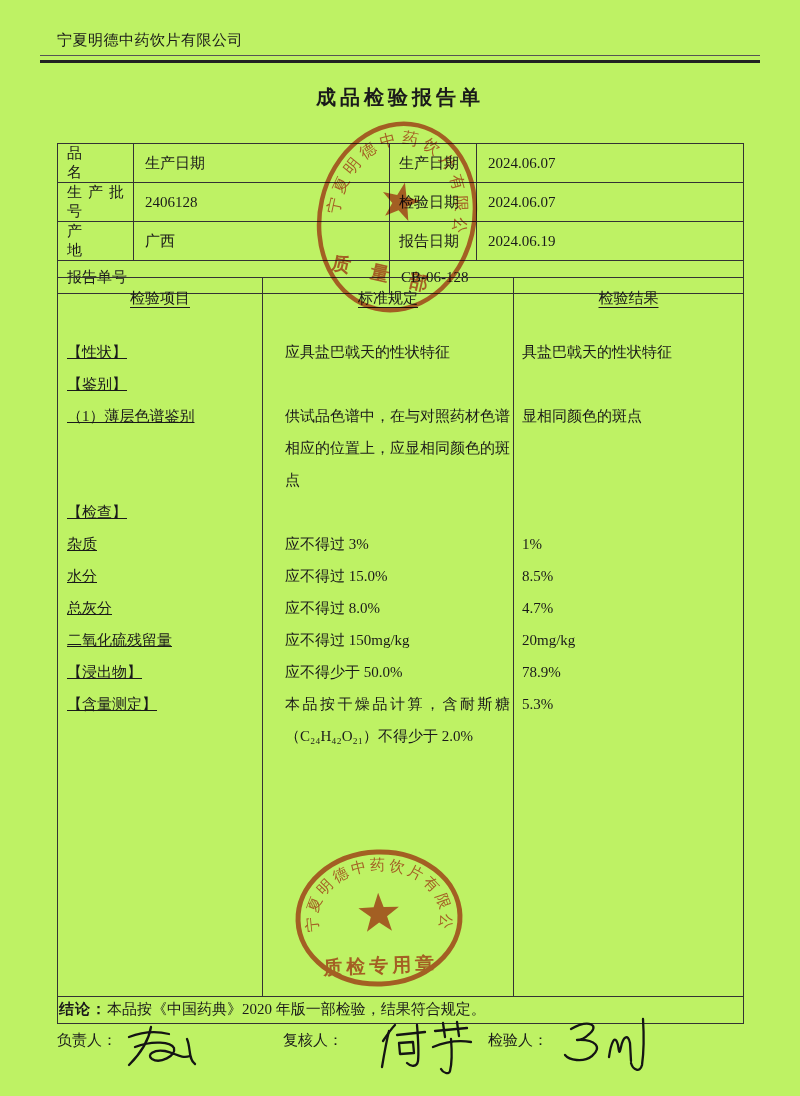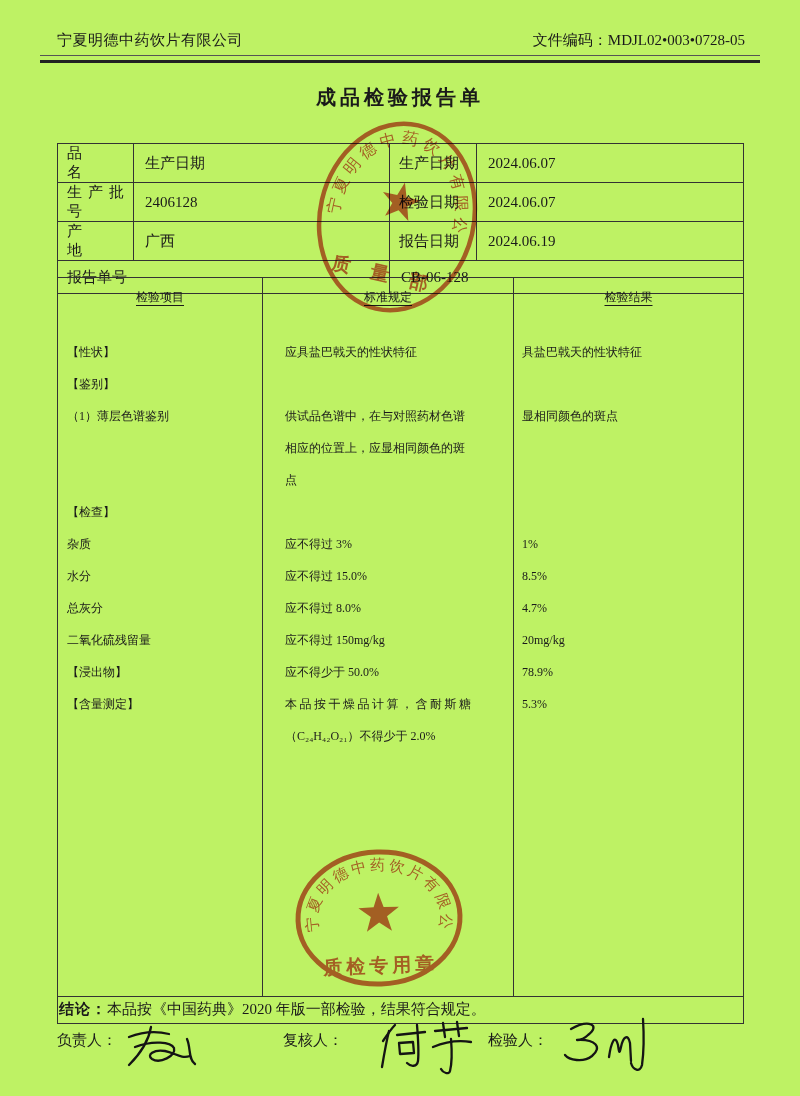--- a/index.html
+++ b/index.html
@@ -18,25 +18,25 @@
   
   table.info{position:absolute;left:57px;top:143px;width:687px;border-collapse:collapse;table-layout:fixed;}
   table.info td{border:1px solid #333;font-size:15px;padding:0 9px;height:32px;vertical-align:middle;}
   table.info td.jl{text-align:justify;text-align-last:justify;}
   table.info td.val{padding-left:11px;}
   
   .mtable{position:absolute;left:57px;top:277px;width:687px;height:720px;
           border:1px solid #333;box-sizing:border-box;display:grid;
           grid-template-columns:204px 251px 1fr;
           grid-template-rows:58px repeat(13,32px) 1fr;}
-  .mtable>div{font-size:12px;box-sizing:border-box;}
+  .mtable>div{font-size:15px;box-sizing:border-box;}
   .bL{border-left:1px solid #333;}
   .hcell{text-align:center;padding-top:11px;}
   .hcell span{text-decoration:underline;text-underline-offset:4px;}
-  .lc1{padding-left:9px;line-height:32px;white-space:nowrap;}
+  .lc1{padding-left:9px;line-height:32px;white-space:nowrap;text-decoration:underline;}
   .lc2{padding-left:22px;padding-right:8px;line-height:32px;white-space:nowrap;}
   .lc3{padding-left:8px;line-height:32px;white-space:nowrap;}
   .sp{letter-spacing:2.5px;}
   
   .concl{position:absolute;left:57px;top:997px;width:687px;height:27px;
          border:1px solid #333;border-top:none;box-sizing:border-box;
          line-height:25px;padding-left:1px;font-size:15px;}
   .concl b{letter-spacing:1px;}
   .sigrow{position:absolute;left:57px;top:1027px;width:687px;height:60px;}
   .sigrow .lbl{position:absolute;top:4px;font-size:15px;}
@@ -47,21 +47,20 @@
   .stamp{position:absolute;mix-blend-mode:multiply;opacity:.85;}
   .stamp-top{left:305px;top:110px;}
   .stamp-bottom{left:282px;top:836px;}
 </style>
 </head>
 <body>
 
 <div class="page">
 
   <div class="hdr-company">宁夏明德中药饮片有限公司</div>
-  <div class="hdr-code">文件编码：MDJL02•003•0728-05</div>
   <div class="rule-thin"></div>
   <div class="rule-thick"></div>
 
   <div class="title">成品检验报告单</div>
 
   <table class="info">
     <colgroup>
         <col style="width:76px">
         <col style="width:256px">
         <col style="width:87px">

